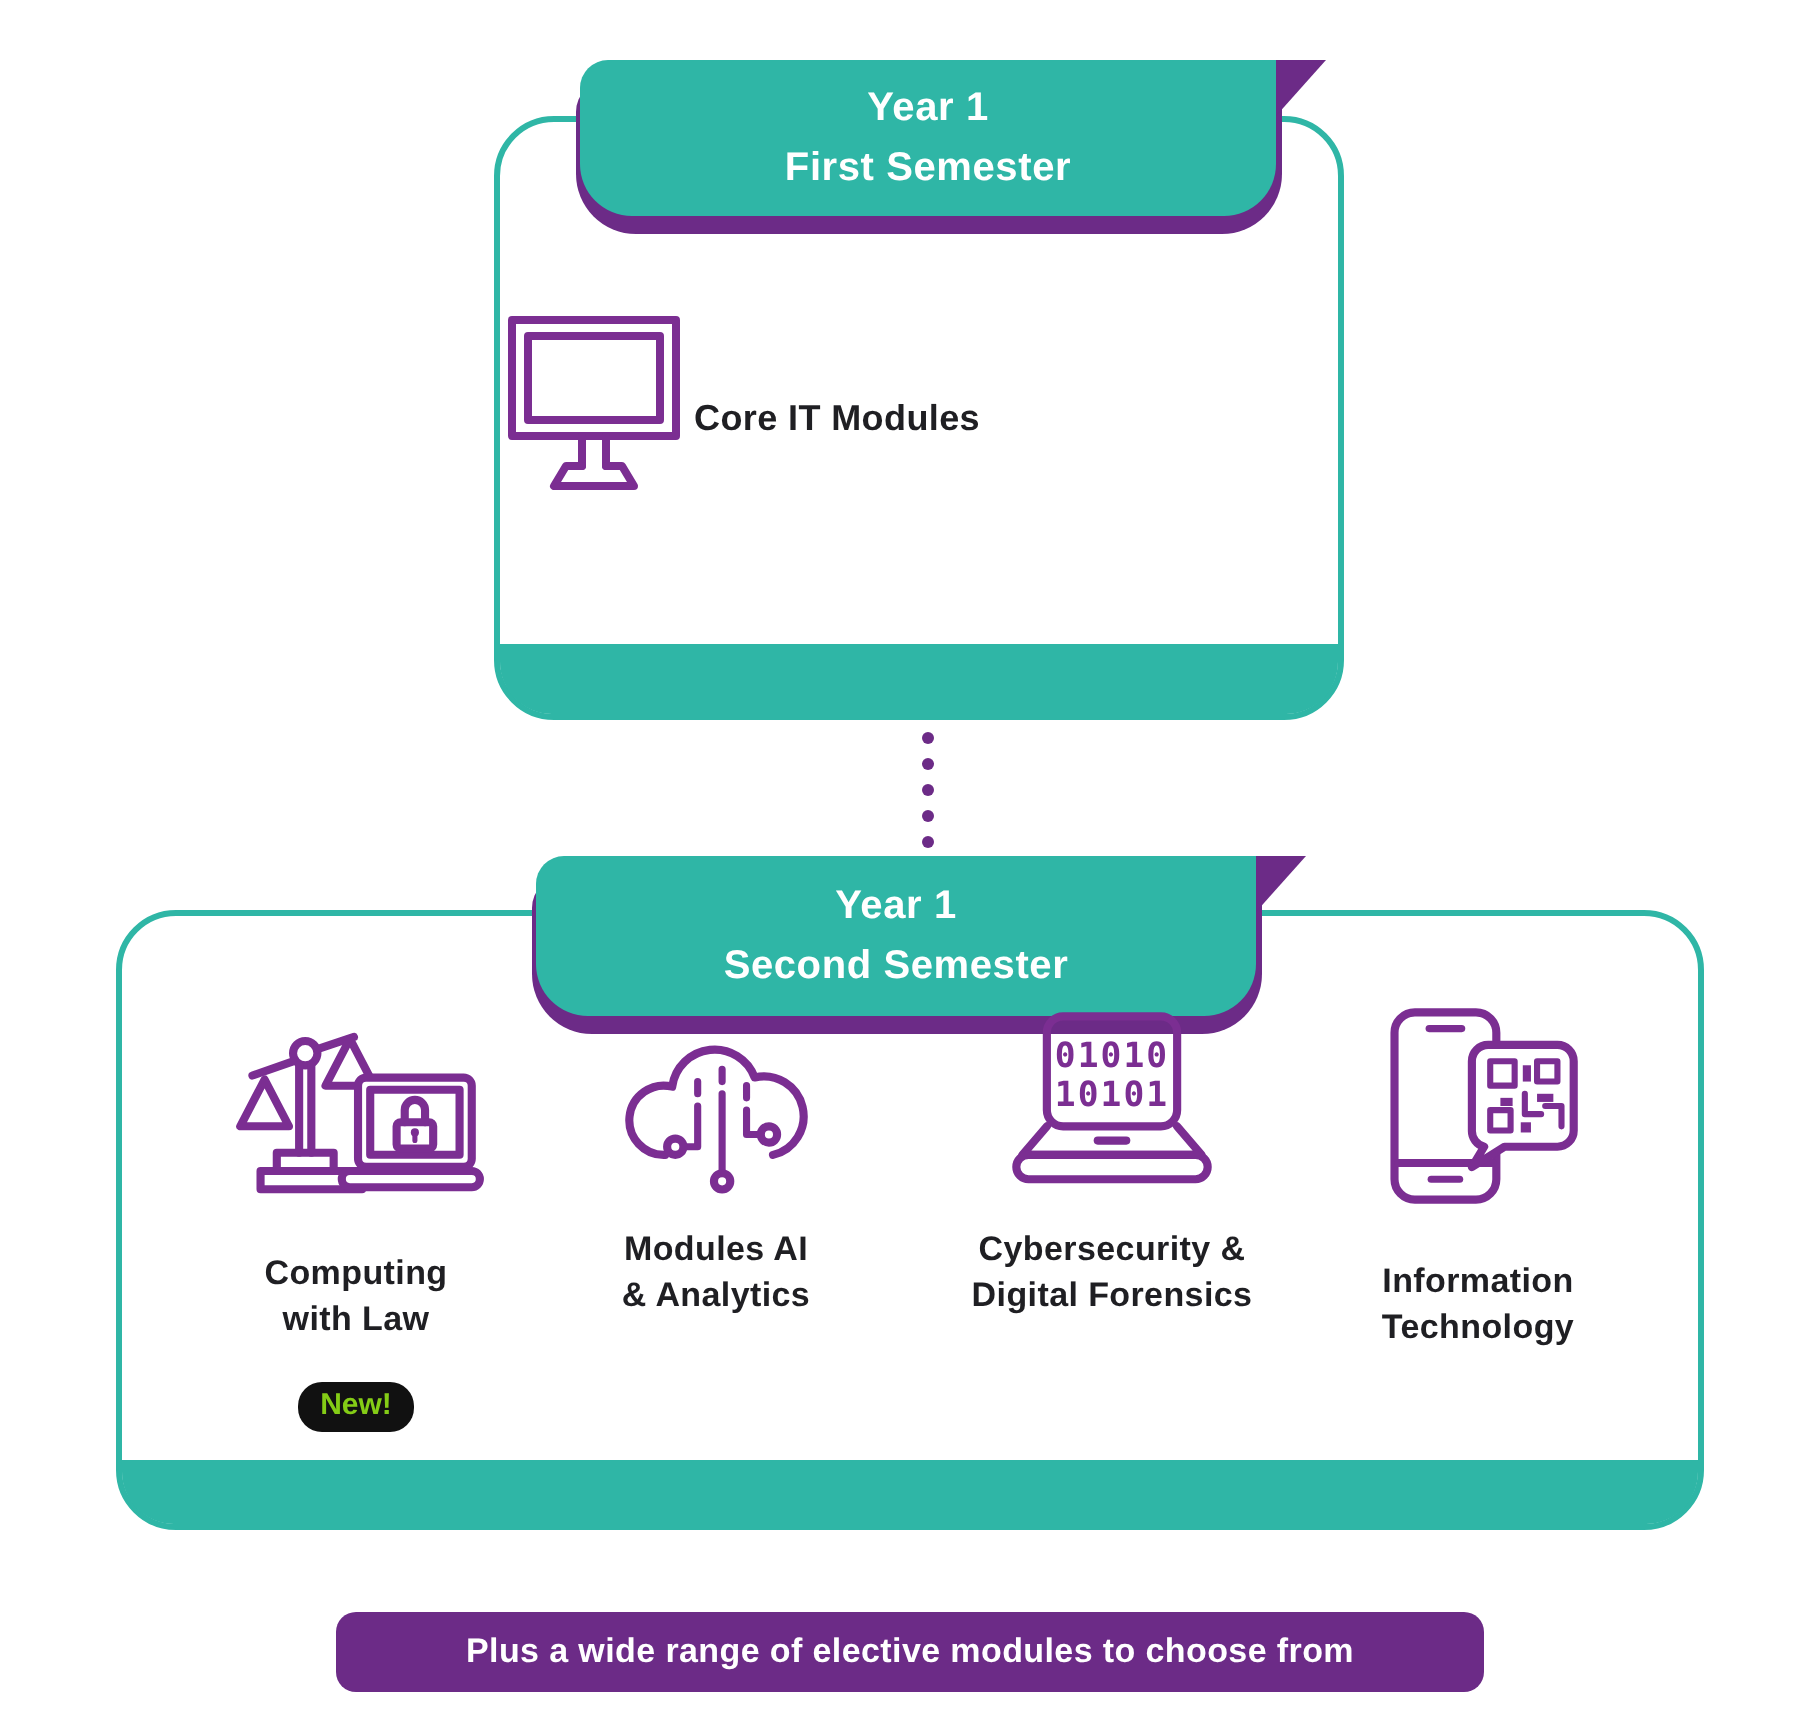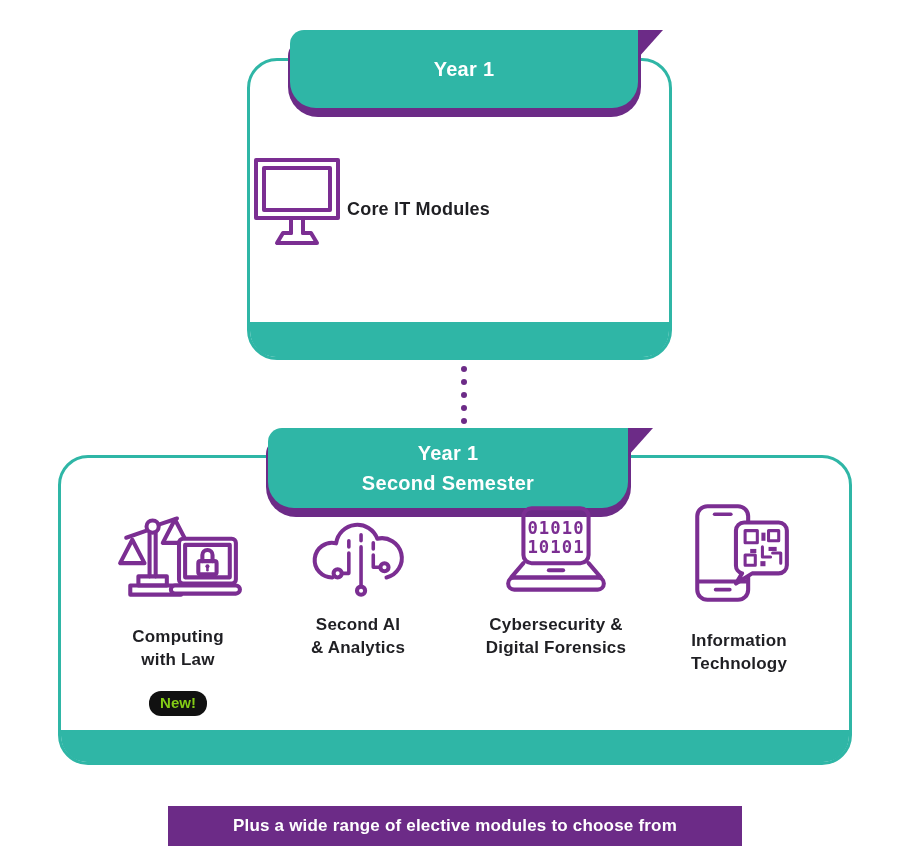--- a/index.html
+++ b/index.html
@@ -44,21 +44,21 @@
   .col-4 { left:649px; width:180px;gap:16px; }
   .icon-wrap { height:110px; display:flex; align-items:flex-end; justify-content:center; }
   .col-label { margin-top:9px; text-align:center; font-weight:bold; font-size:17px;
                line-height:23px; color:#1F1F23; letter-spacing:.2px; }
   .badge { margin-top:8px; background:#111111; color:#84cc16; font-weight:bold; font-size:15px;
            padding:3px 11px 5px; border-radius:12px; }
 
   
   .footer-banner { position:absolute; left:168px; top:806px; width:574px; height:40px;
                    background:#6C2B87; display:flex; align-items:center; justify-content:center;
-                   color:#ffffff; font-weight:bold; font-size:17px; letter-spacing:.2px; }
+                   color:#ffffff; font-weight:bold; font-size:17px; letter-spacing:.2px;border-radius:10px; }
 
   
   svg.icon { stroke:#7B2E92; fill:none; stroke-width:4; stroke-linecap:round; stroke-linejoin:round; }
   svg.icon .fillp { fill:#7B2E92; stroke:none; }
   svg.icon .fillw { fill:#ffffff; }
   svg.icon text { stroke:none; fill:#7B2E92; font-family:"DejaVu Sans Mono", monospace;
                   font-weight:bold; font-size:17px; letter-spacing:1px; text-anchor:middle; }
 </style>
 </head>
 <body>
@@ -67,20 +67,21 @@
 
   <section class="box box1">
     <div class="box-bottom-bar"></div>
   </section>
 
   <div class="banner banner1">
     <div class="banner-shadow"></div>
     <div class="banner-fold"></div>
     <div class="banner-face">
       <div>Year 1</div>
+      <div>First Semester</div>
     </div>
   </div>
 
   <div class="module1">
     <svg class="icon" width="100" height="95" viewBox="0 0 100 95">
       <rect x="9" y="5" width="82" height="58"></rect>
       <rect x="17" y="13" width="66" height="42"></rect>
       <path d="M44 63 V78 M56 63 V78"></path>
       <path d="M44 78 H36 L30 88 H70 L64 78 H56"></path>
     </svg>
@@ -143,21 +144,21 @@
           <path d="M46 50 V70 H40"></path>
           <path d="M58 44 V82"></path>
           <path d="M70 52 V64 H76"></path>
         </g>
         <circle cx="35" cy="70" r="4"></circle>
         <circle cx="58" cy="87" r="4"></circle>
         <circle cx="81" cy="64" r="4"></circle>
       </svg>
     </div>
     <div class="col-label">
-      <div>Second AI</div>
+      <div>Modules AI</div>
       <div>&amp; Analytics</div>
     </div>
   </div>
 
   <div class="col col-3">
     <div class="icon-wrap">
       <svg class="icon" width="114" height="102" viewBox="0 0 112 100">
         <rect x="24" y="6" width="64" height="54" rx="8"></rect>
         <text x="56" y="31">01010</text>
         <text x="56" y="50">10101</text>

